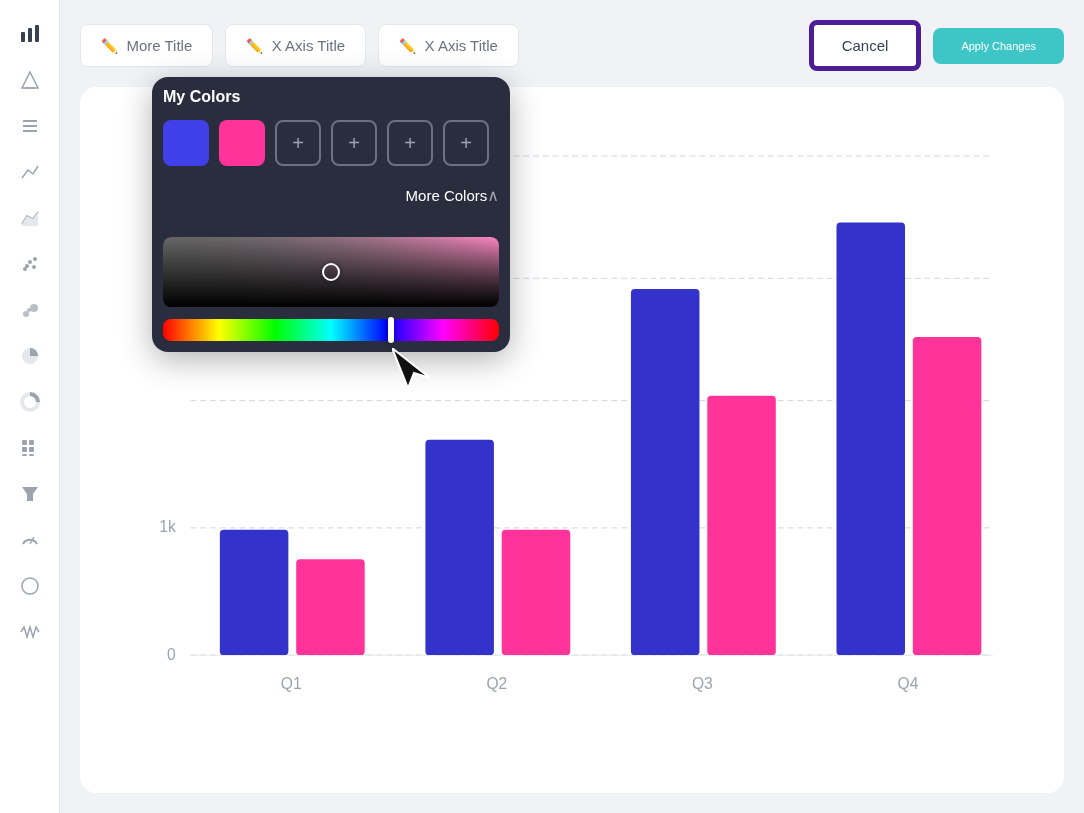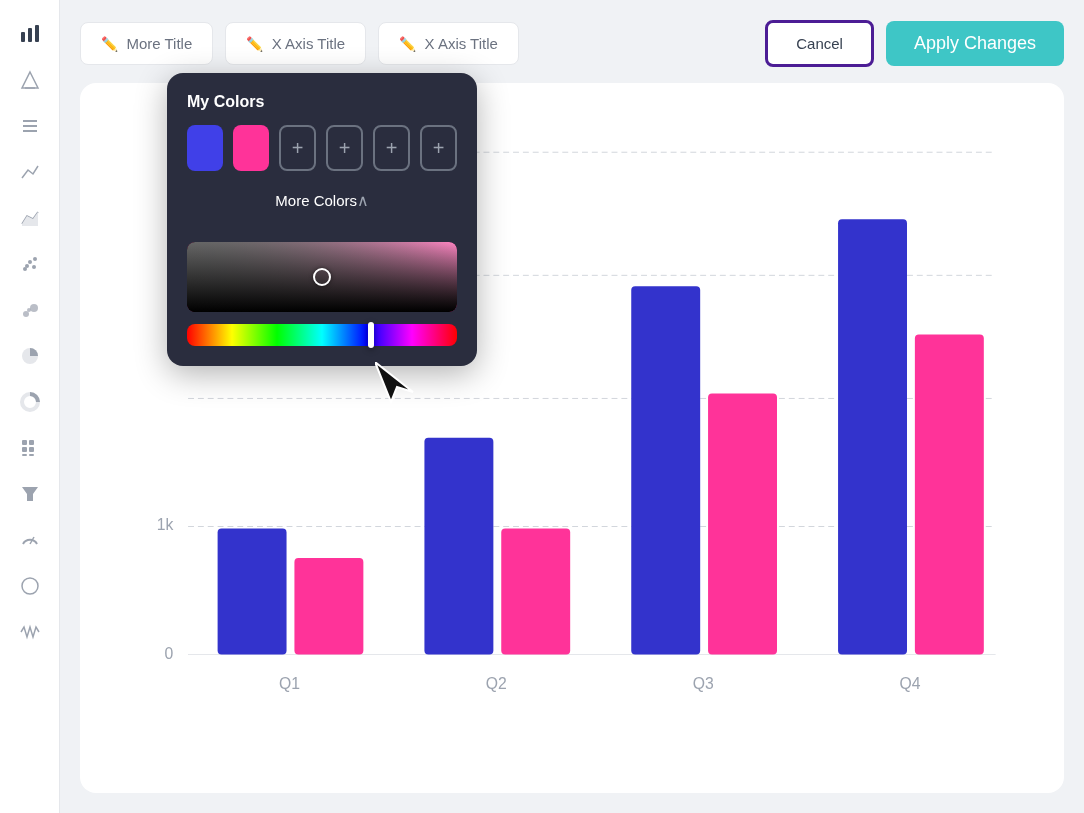--- a/index.html
+++ b/index.html
@@ -65,57 +65,57 @@
       cursor: pointer;
       white-space: nowrap;
     }
     .toolbar-btn .pencil-icon {
       font-size: 14px;
       color: #9ca3af;
     }
     .toolbar-spacer { flex: 1; }
     .cancel-btn {
       background: #fff;
-      border: 3px solid #4c1d95;
+      border: 5px solid #4c1d95;
       border-radius: 8px;
       padding: 12px 28px;
       font-size: 15px;
       color: #374151;
       cursor: pointer;
     }
     .apply-btn {
       background: #3ec6c6;
       border: none;
       border-radius: 8px;
       padding: 12px 28px;
-      font-size: 18px;
+      font-size: 11px;
       color: #fff;
       cursor: pointer;
       font-weight: 500;
     }
 
     
     .chart-container {
       flex: 1;
       background: #fff;
       border-radius: 16px;
       position: relative;
       padding: 30px 30px 50px 60px;
       overflow: visible;
     }
 
     
     .color-picker-popup {
       position: absolute;
       top: -10px;
-      left: 87px;
-      width: 310px;
+      left: 72px;
+      width: 358px;
       background: #2a2d3e;
       border-radius: 16px;
-      padding: 20px;
+      padding: 11px;
       z-index: 100;
       box-shadow: 0 8px 32px rgba(0,0,0,0.3);
     }
     .popup-section-title {
       color: #fff;
       font-size: 16px;
       font-weight: 600;
       margin-bottom: 14px;
     }
     .color-swatches {
@@ -138,21 +138,21 @@
       display: flex;
       align-items: center;
       justify-content: center;
       color: #9ca3af;
       font-size: 20px;
       border-radius: 8px;
     }
     .more-colors-header {
       display: flex;
       align-items: center;
-      justify-content: center;
+      justify-content: flex-end;
       margin-bottom: 32px;
     }
     .more-colors-title {
       color: #fff;
       font-size: 15px;
       font-weight: 500;
     }
     .chevron-icon { color: #9ca3af; font-size: 16px; }
 
     

